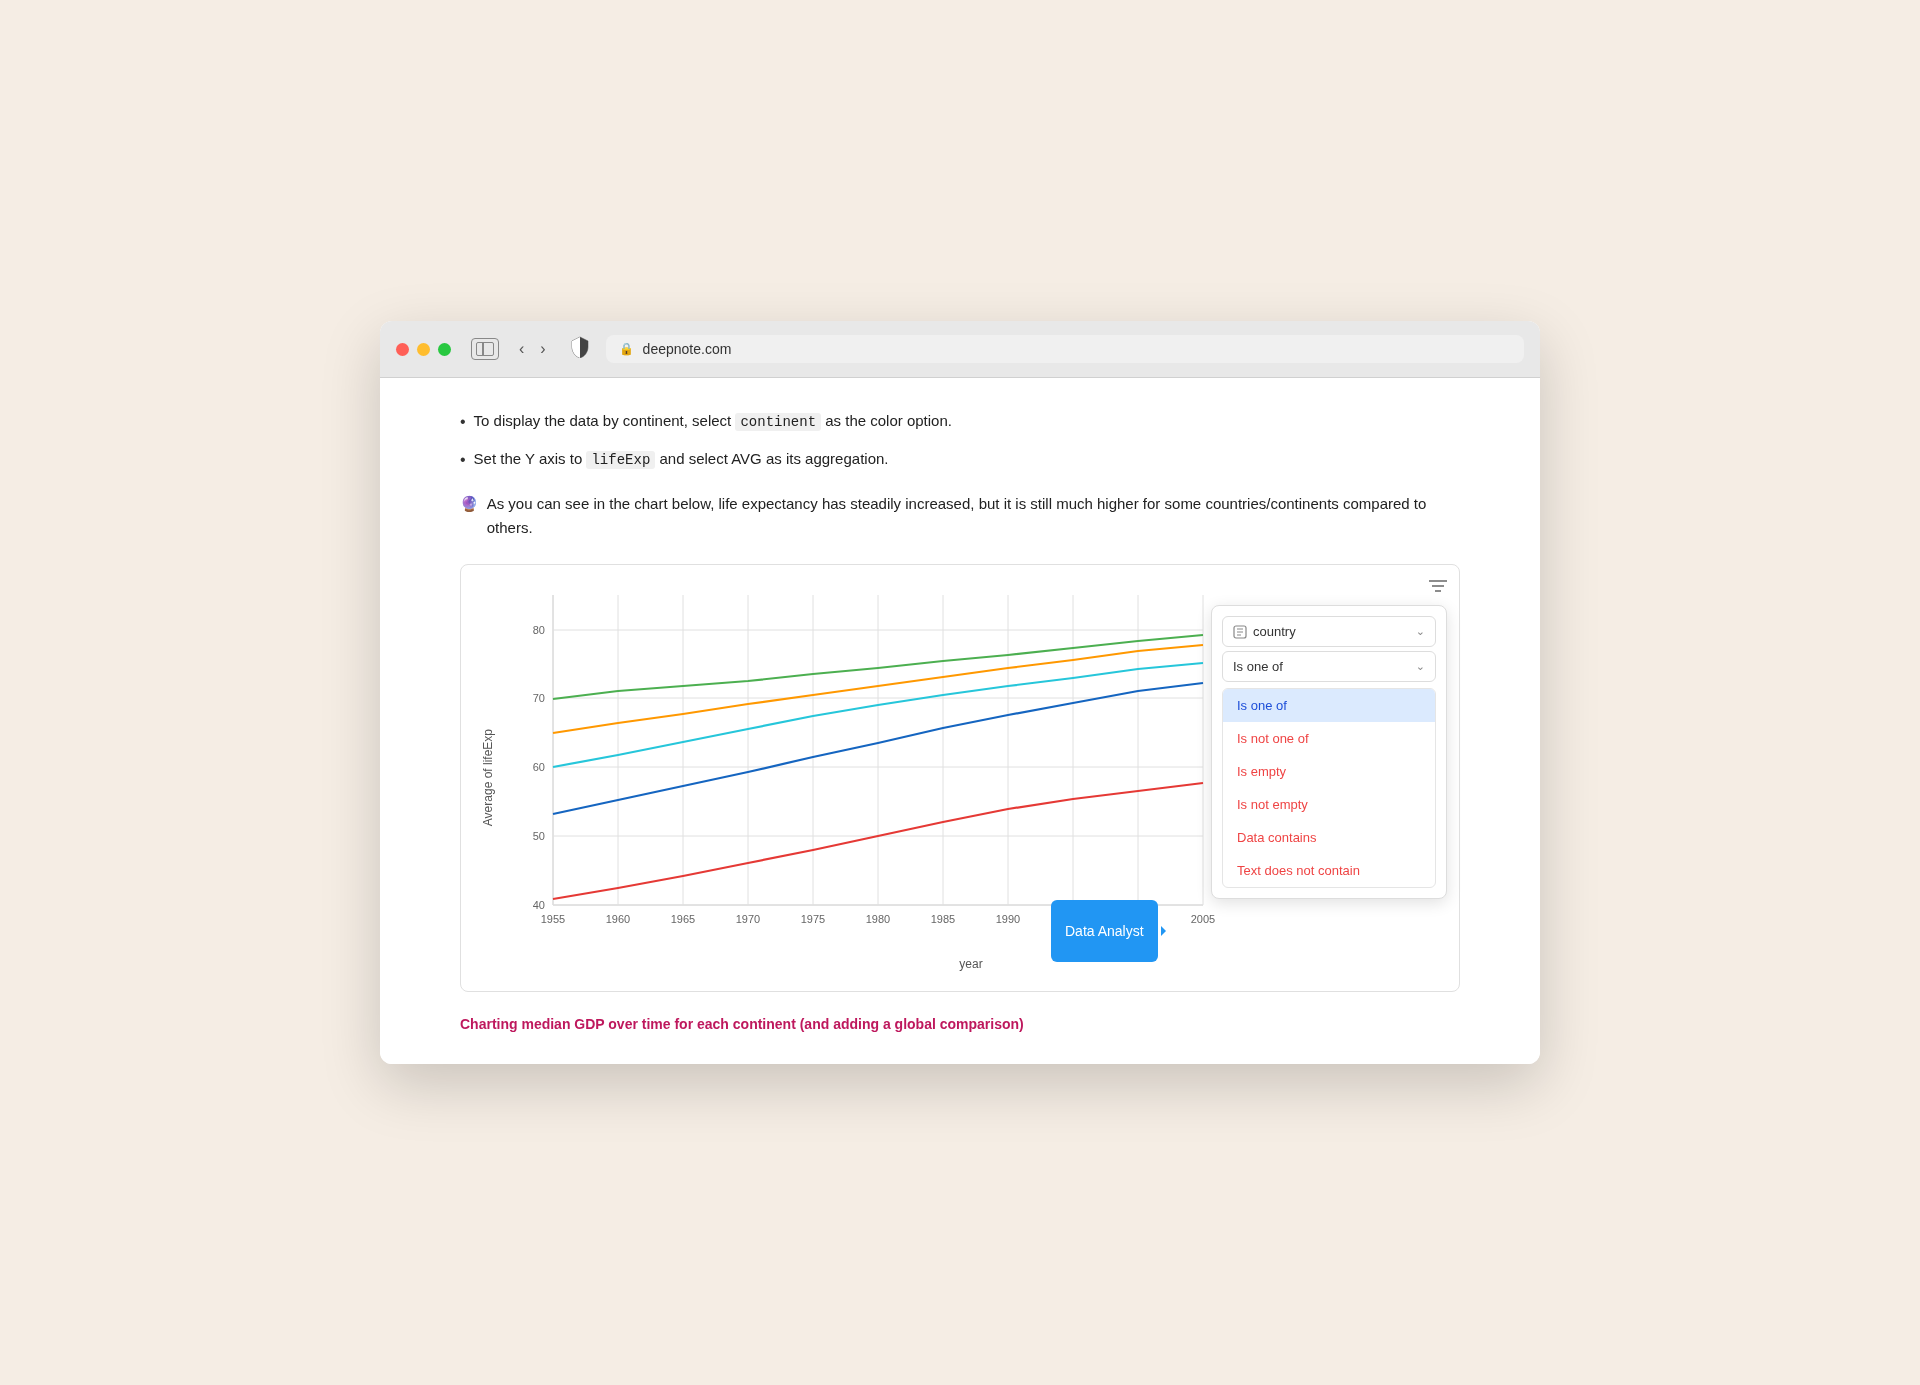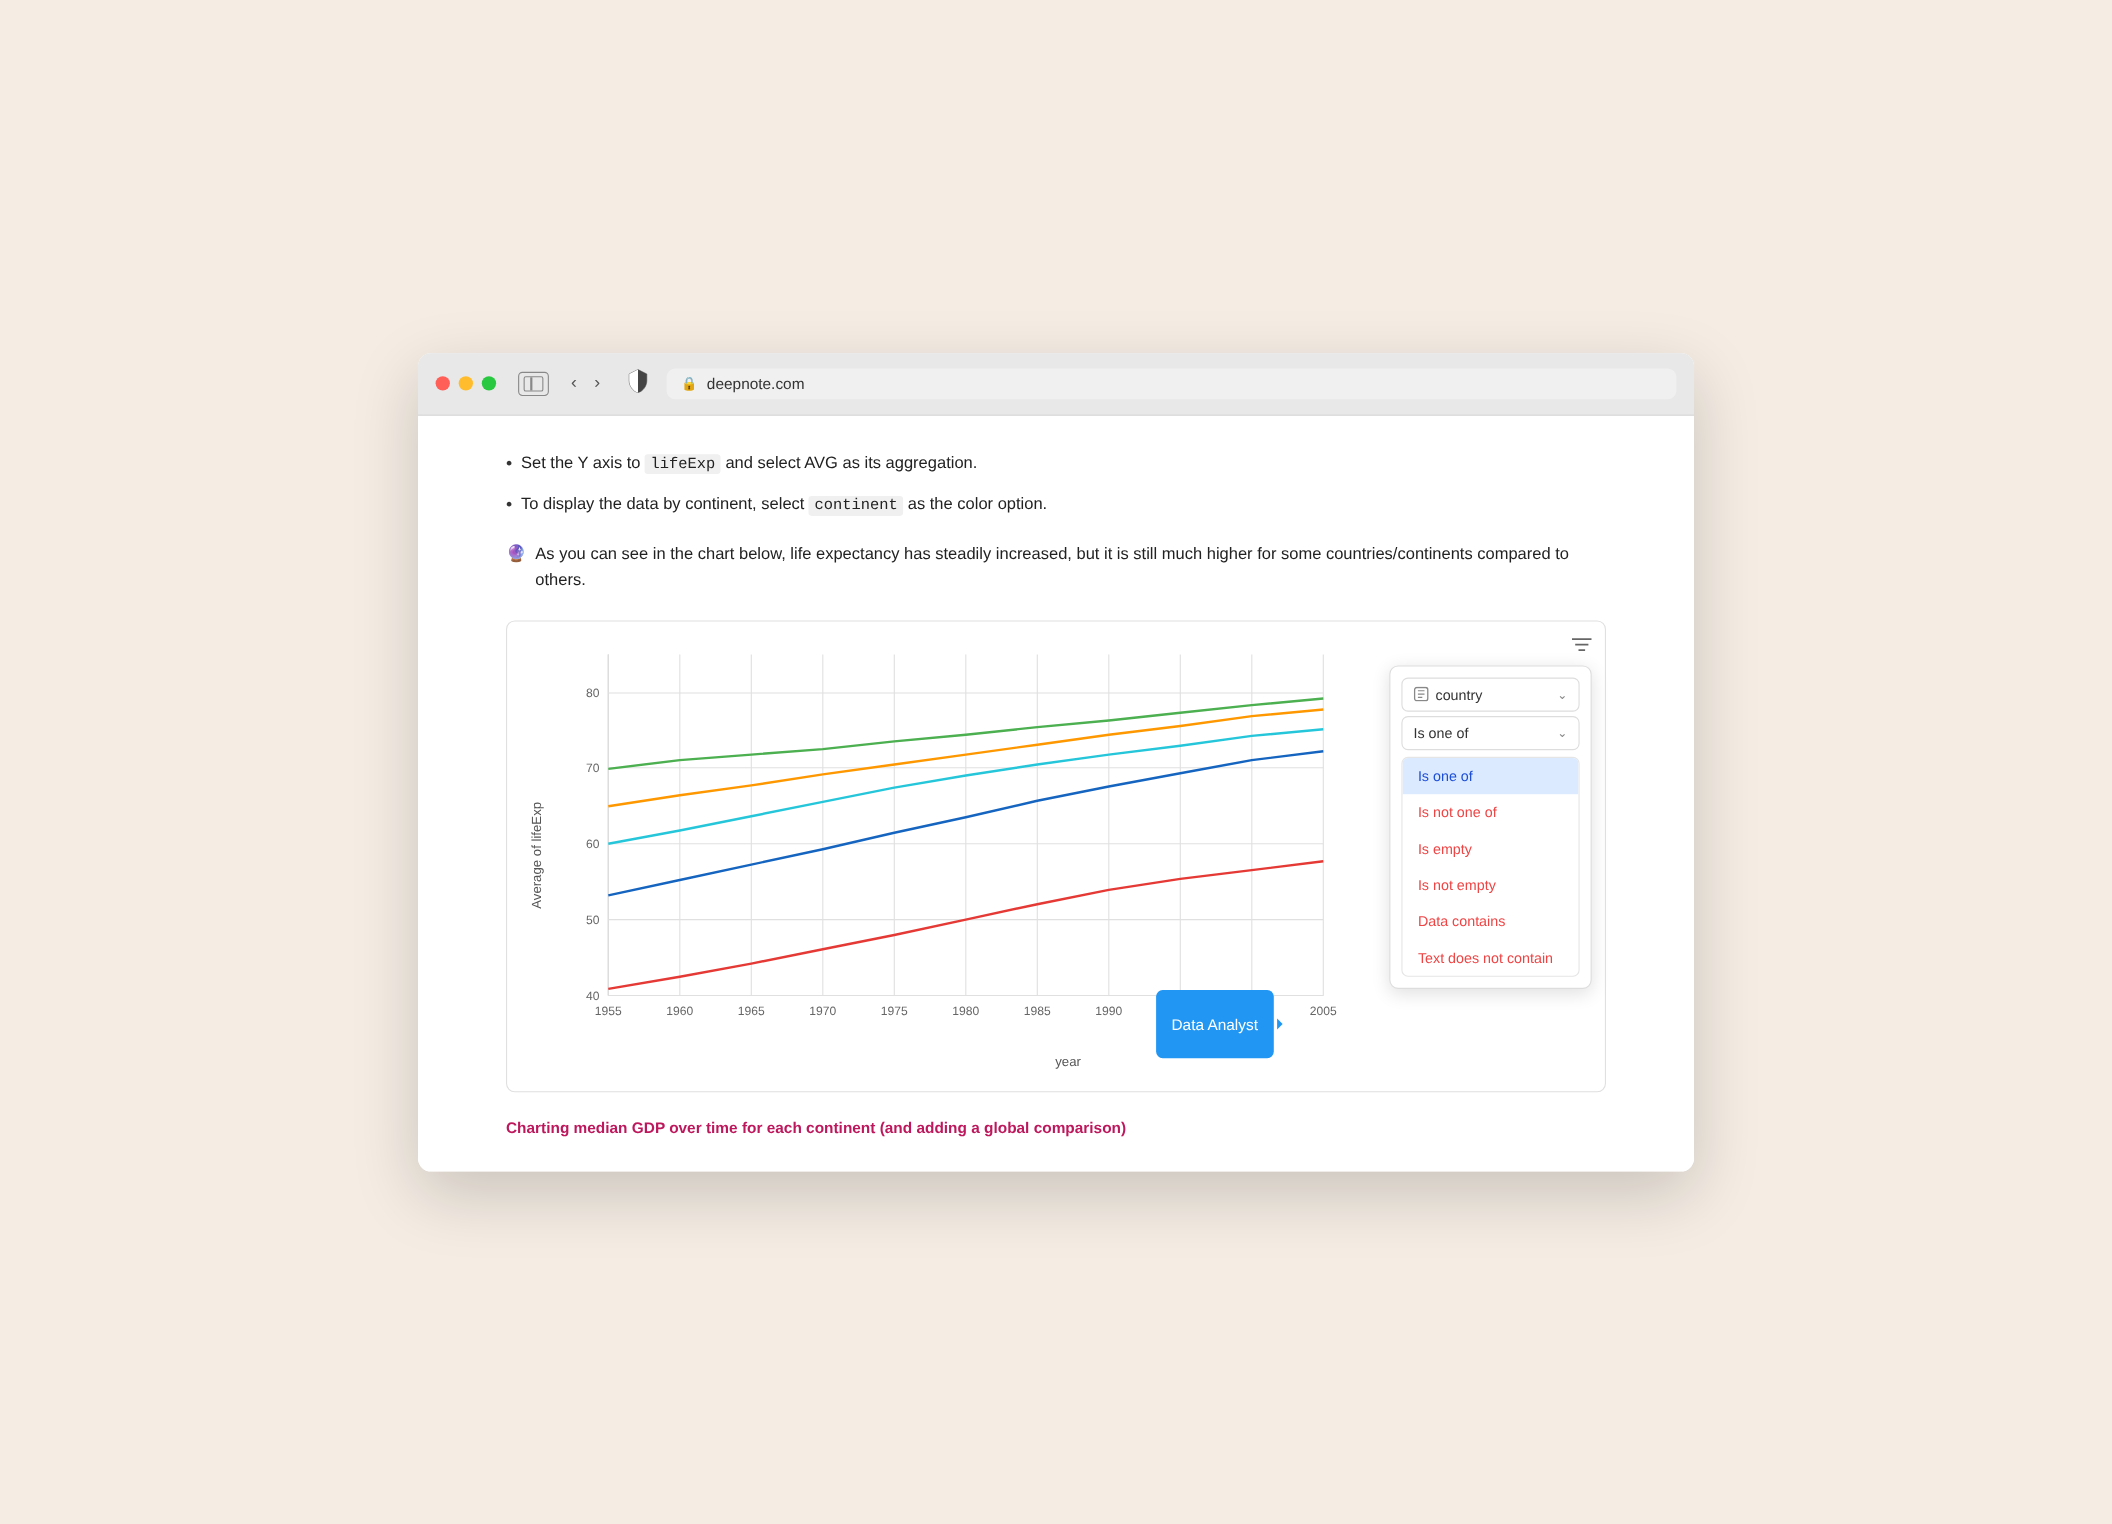--- a/index.html
+++ b/index.html
@@ -183,21 +183,21 @@
 
     
     .filter-panel {
       position: absolute;
       top: 40px;
       right: 12px;
       background: #fff;
       border: 1px solid #ddd;
       border-radius: 8px;
       box-shadow: 0 4px 16px rgba(0,0,0,0.12);
-      width: 184px;
+      width: 236px;
       z-index: 100;
       padding: 10px;
     }
 
     .filter-select-row {
       display: flex;
       align-items: center;
       justify-content: space-between;
       border: 1px solid #ddd;
       border-radius: 6px;
@@ -324,26 +324,26 @@
       <span class="lock-icon">🔒</span>
       <span>deepnote.com</span>
     </div>
   </div>
 
   <div class="page-content">
 
     <ul class="bullet-list">
       <li>
         <span>
-          Set the Y axis to <code>lifeExp</code> and select AVG as its aggregation.
+          To display the data by continent, select <code>continent</code> as the color option.
         </span>
       </li>
       <li>
         <span>
-          To display the data by continent, select <code>continent</code> as the color option.
+          Set the Y axis to <code>lifeExp</code> and select AVG as its aggregation.
         </span>
       </li>
     </ul>
 
     <div class="paragraph">
       <span class="globe-emoji">🔮</span>
       <span>As you can see in the chart below, life expectancy has steadily increased, but it is still much higher for some countries/continents compared to others.</span>
     </div>
 
     <div class="chart-container">

